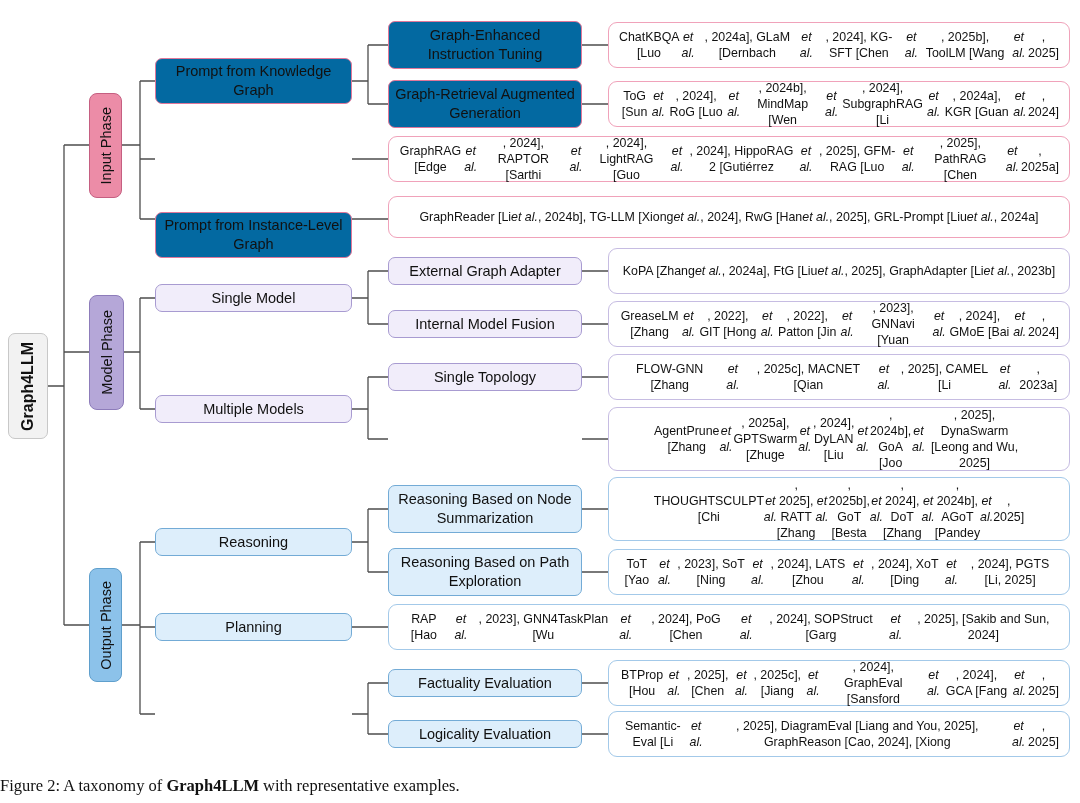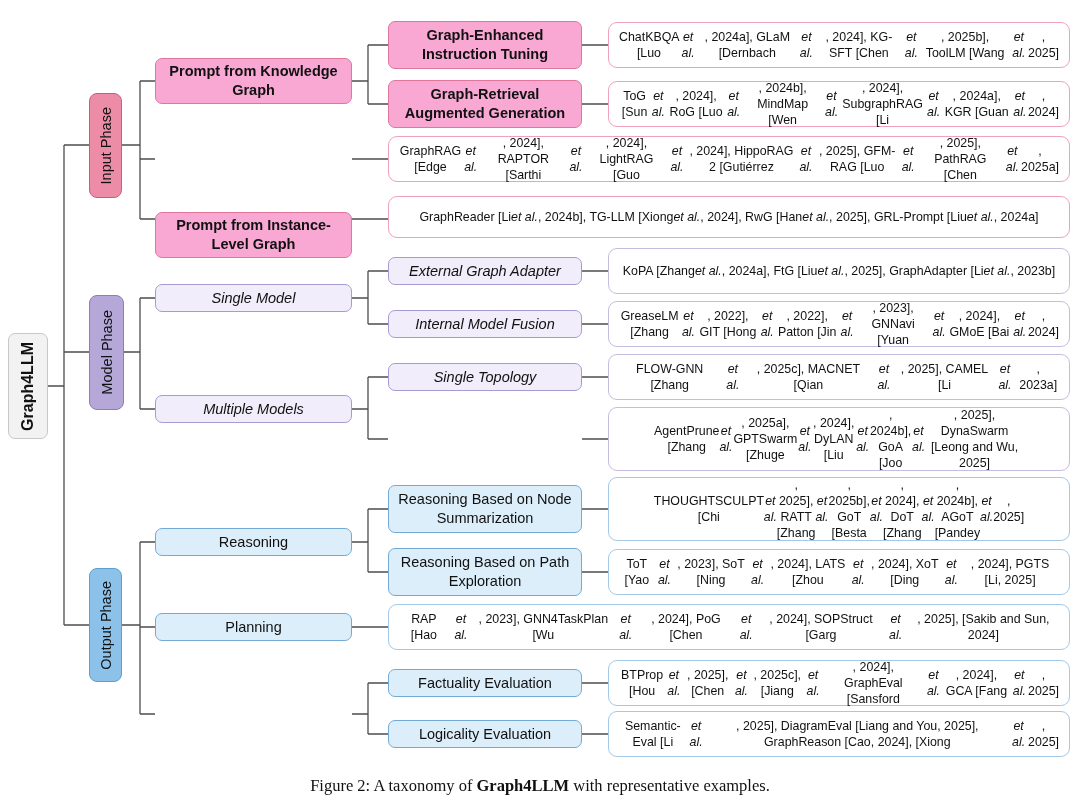--- a/index.html
+++ b/index.html
@@ -8,39 +8,39 @@
     font-family:"Liberation Sans","DejaVu Sans",sans-serif;color:#111;
     overflow:hidden;
   }
   svg.wires{position:absolute;left:0;top:0;width:1080px;height:803px;}
   .box{
     position:absolute;box-sizing:border-box;
     display:flex;align-items:center;justify-content:center;
     text-align:center;border-radius:7px;
   }
   .node{font-size:14.5px;line-height:1.28;border:1.4px solid;padding:1px 6px;}
-  .pink.node{background:#f9a8d4;border-color:#e0779a;font-weight:bold;}
-  .purple.node{background:#f1edfa;border-color:#a89bd1;font-style:italic;}
+  .pink.node{background:#0369a1;border-color:#e0779a;}
+  .purple.node{background:#f1edfa;border-color:#a89bd1;}
   .blue.node{background:#ddeefb;border-color:#73abd6;}
   .cite{
     font-size:12.4px;line-height:1.3;background:#ffffff;
     border:1.4px solid;border-radius:9px;padding:20px 10px;
   }
   .cite.narrowtext{padding:2px 45px;}
   .pink.cite{border-color:#f0a2ba;}
   .purple.cite{border-color:#c6bce2;}
   .blue.cite{border-color:#a3c9e9;}
   .phase{border:1.4px solid;border-radius:8px;font-size:14.5px;}
   .phase.input{background:#ec8ca7;border-color:#c55f81;}
   .phase.model{background:#b5a7d8;border-color:#8d7cba;}
   .phase.output{background:#8cc2ea;border-color:#5f9fcc;}
   .vtext{writing-mode:vertical-rl;transform:rotate(180deg);white-space:nowrap;}
   .root{background:#f2f2f2;border:1.4px solid #c8c8c8;font-weight:bold;font-size:16px;border-radius:7px;}
   .caption{
-    position:absolute;left:0;top:776px;width:1080px;text-align:center;
+    position:absolute;left:0;top:776px;width:1080px;text-align:left;
     font-family:"Liberation Serif","DejaVu Serif",serif;font-size:16.5px;color:#111;
   }
   .caption b{font-weight:bold;}
 </style>
 </head>
 <body>
 
 <div class="stage">
 
   <svg class="wires" viewBox="0 0 1080 803" fill="none" stroke="#4d4d4d" stroke-width="1.3">

